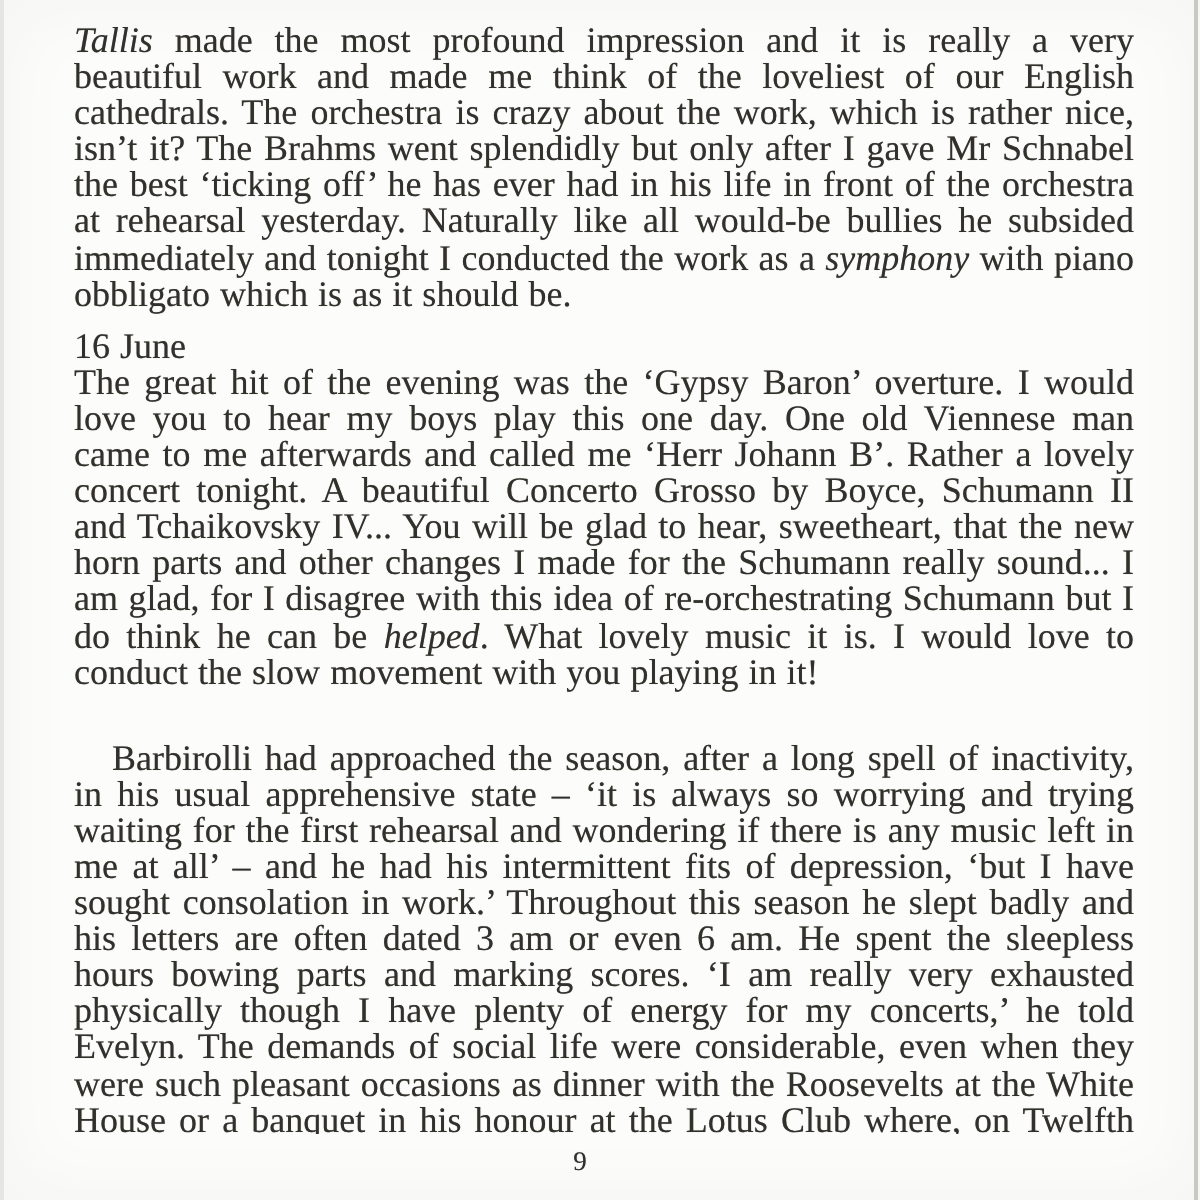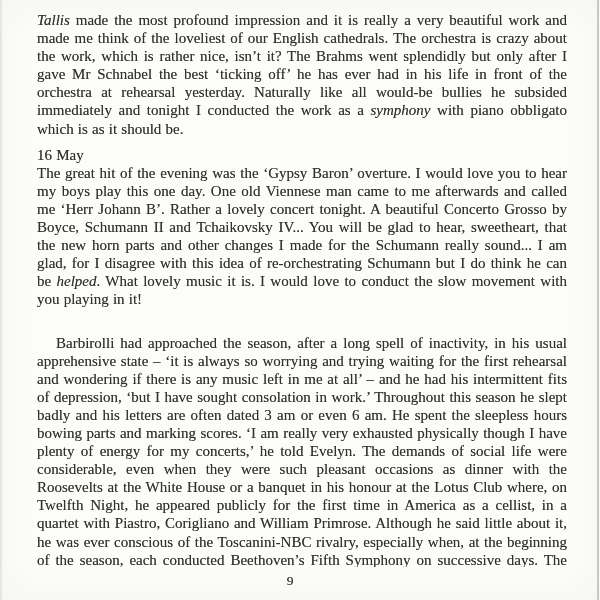--- a/index.html
+++ b/index.html
@@ -31,21 +31,21 @@
   .text-column {
     position: absolute;
     left: 37px;
     top: 11px;
     width: 530px;
     max-height: 556px;
     overflow: hidden;
   }
   .text-column p {
     margin: 0;
-    font-size: 15px;
+    font-size: 18px;
     line-height: 18.1px;
     text-align: justify;
     text-justify: inter-word;
     word-spacing: 0.03em;
     text-shadow: 0 0 0.35px rgba(50,48,44,0.55);
   }
   p.extract { margin-top: 0; }
   p.date { margin-top: 8px; text-align: left; }
   p.body-par { margin-top: 25px; text-indent: 19px; }
   i { font-style: italic; }
@@ -62,19 +62,19 @@
 </style>
 </head>
 <body>
 
 <div class="page">
   <div class="edge-left"></div>
   <div class="edge-right"></div>
 
   <div class="text-column" id="text-column">
       <p class="extract"><i>Tallis</i><span> made the most profound impression and it is really a very beautiful work and made me think of the loveliest of our English cathedrals. The orchestra is crazy about the work, which is rather nice, isn’t it? The Brahms went splendidly but only after I gave Mr Schnabel the best ‘ticking off’ he has ever had in his life in front of the orchestra at rehearsal yesterday. Naturally like all would-be bullies he subsided immediately and tonight I conducted the work as a </span><i>symphony</i><span> with piano obbligato which is as it should be.</span></p>
-      <p class="date"><span>16 May</span></p>
+      <p class="date"><span>16 June</span></p>
       <p class="extract"><span>The great hit of the evening was the ‘Gypsy Baron’ overture. I would love you to hear my boys play this one day. One old Viennese man came to me afterwards and called me ‘Herr Johann B’. Rather a lovely concert tonight. A beautiful Concerto Grosso by Boyce, Schumann II and Tchaikovsky IV... You will be glad to hear, sweetheart, that the new horn parts and other changes I made for the Schumann really sound... I am glad, for I disagree with this idea of re-orchestrating Schumann but I do think he can be </span><i>helped</i><span>. What lovely music it is. I would love to conduct the slow movement with you playing in it!</span></p>
       <p class="body-par"><span>Barbirolli had approached the season, after a long spell of inactivity, in his usual apprehensive state – ‘it is always so worrying and trying waiting for the first rehearsal and wondering if there is any music left in me at all’ – and he had his intermittent fits of depression, ‘but I have sought consolation in work.’ Throughout this season he slept badly and his letters are often dated 3 am or even 6 am. He spent the sleepless hours bowing parts and marking scores. ‘I am really very exhausted physically though I have plenty of energy for my concerts,’ he told Evelyn. The demands of social life were considerable, even when they were such pleasant occasions as dinner with the Roosevelts at the White House or a banquet in his honour at the Lotus Club where, on Twelfth Night, he appeared publicly for the first time in America as a cellist, in a quartet with Piastro, Corigliano and William Primrose. Although he said little about it, he was ever conscious of the Toscanini-NBC rivalry, especially when, at the beginning of the season, each conducted Beethoven’s Fifth Symphony on successive days. The critic Herbert Roussel awarded the palm to Barbirolli but added, with an eye on Munich: ‘The English badly needed a victory of some kind.’ It became a matter of comment how many times Toscanini conducted the same work a few days after Barbirolli. The Philharmonic’s programmes were, of course, published well in advance of NBC’s.</span></p>
     </div>
 
   <div class="page-number">9</div>
 </div>
 
 </body></html>

